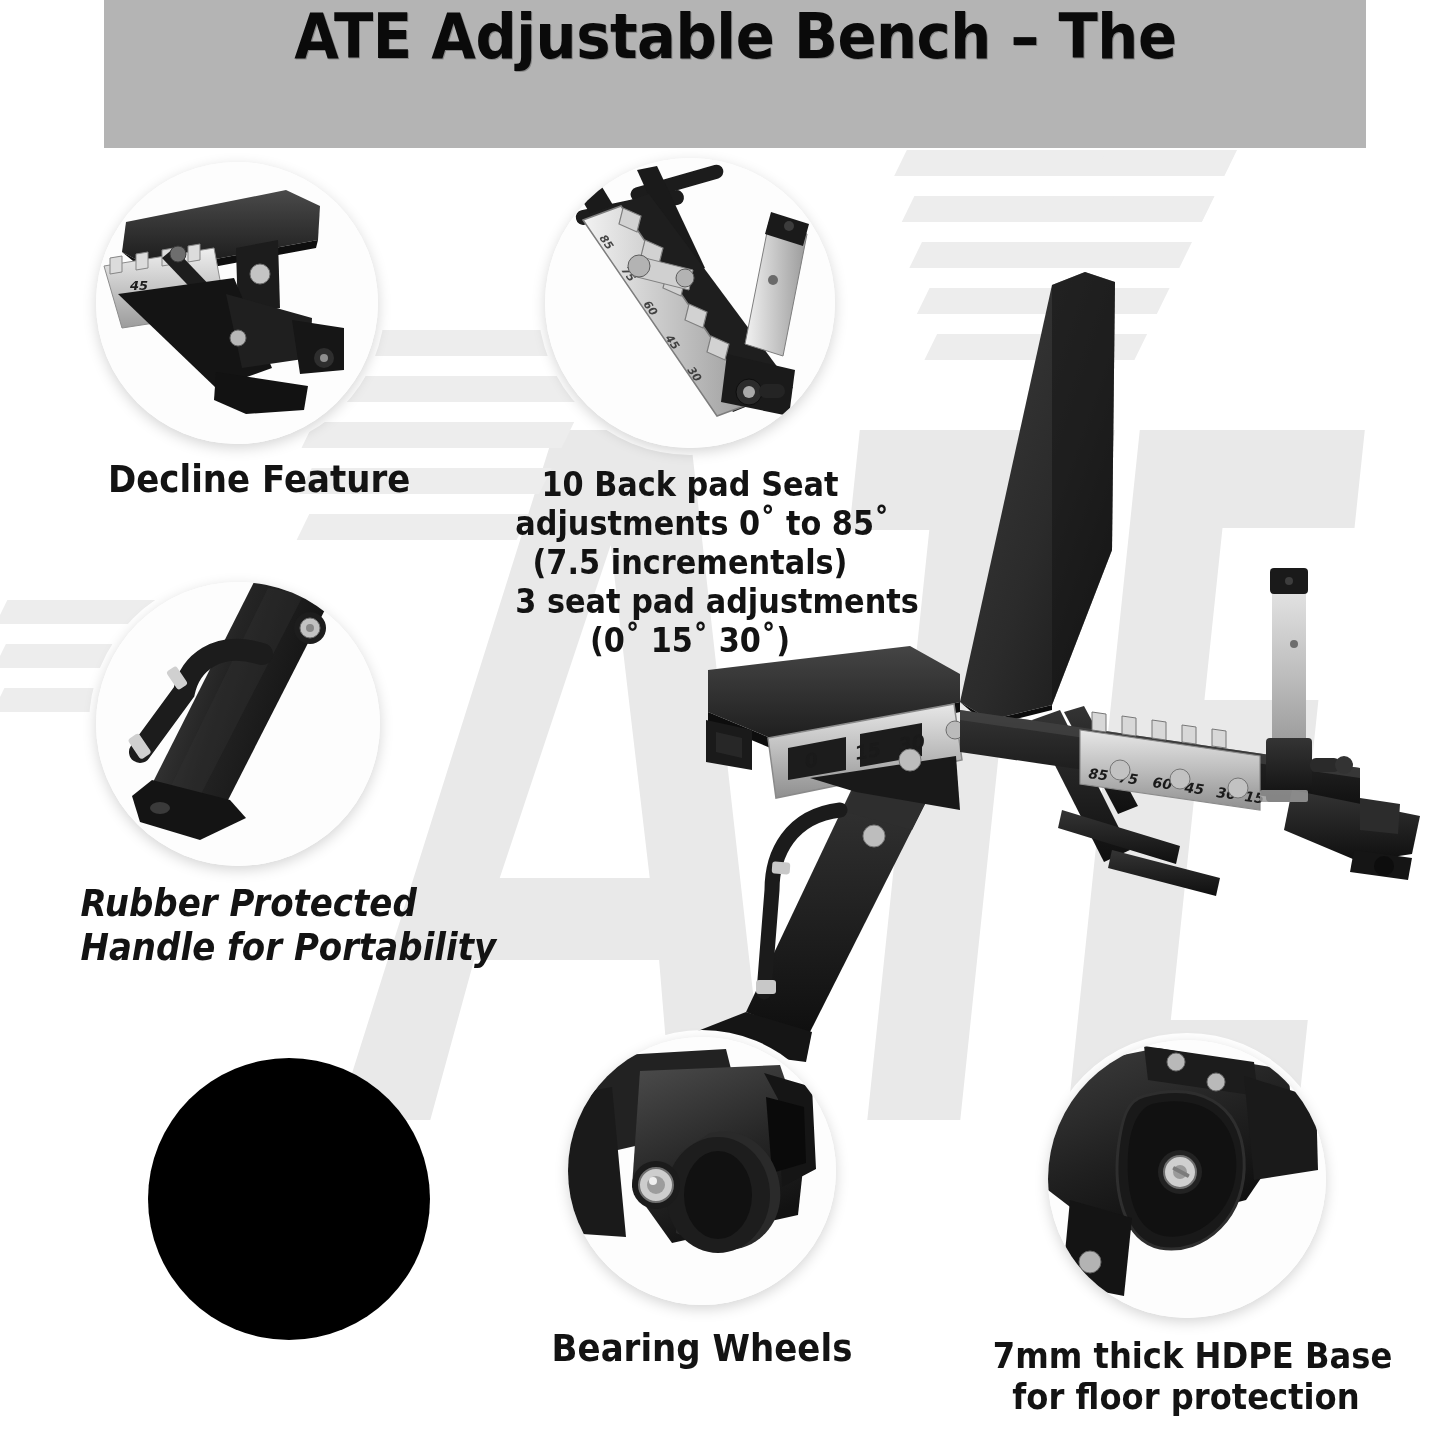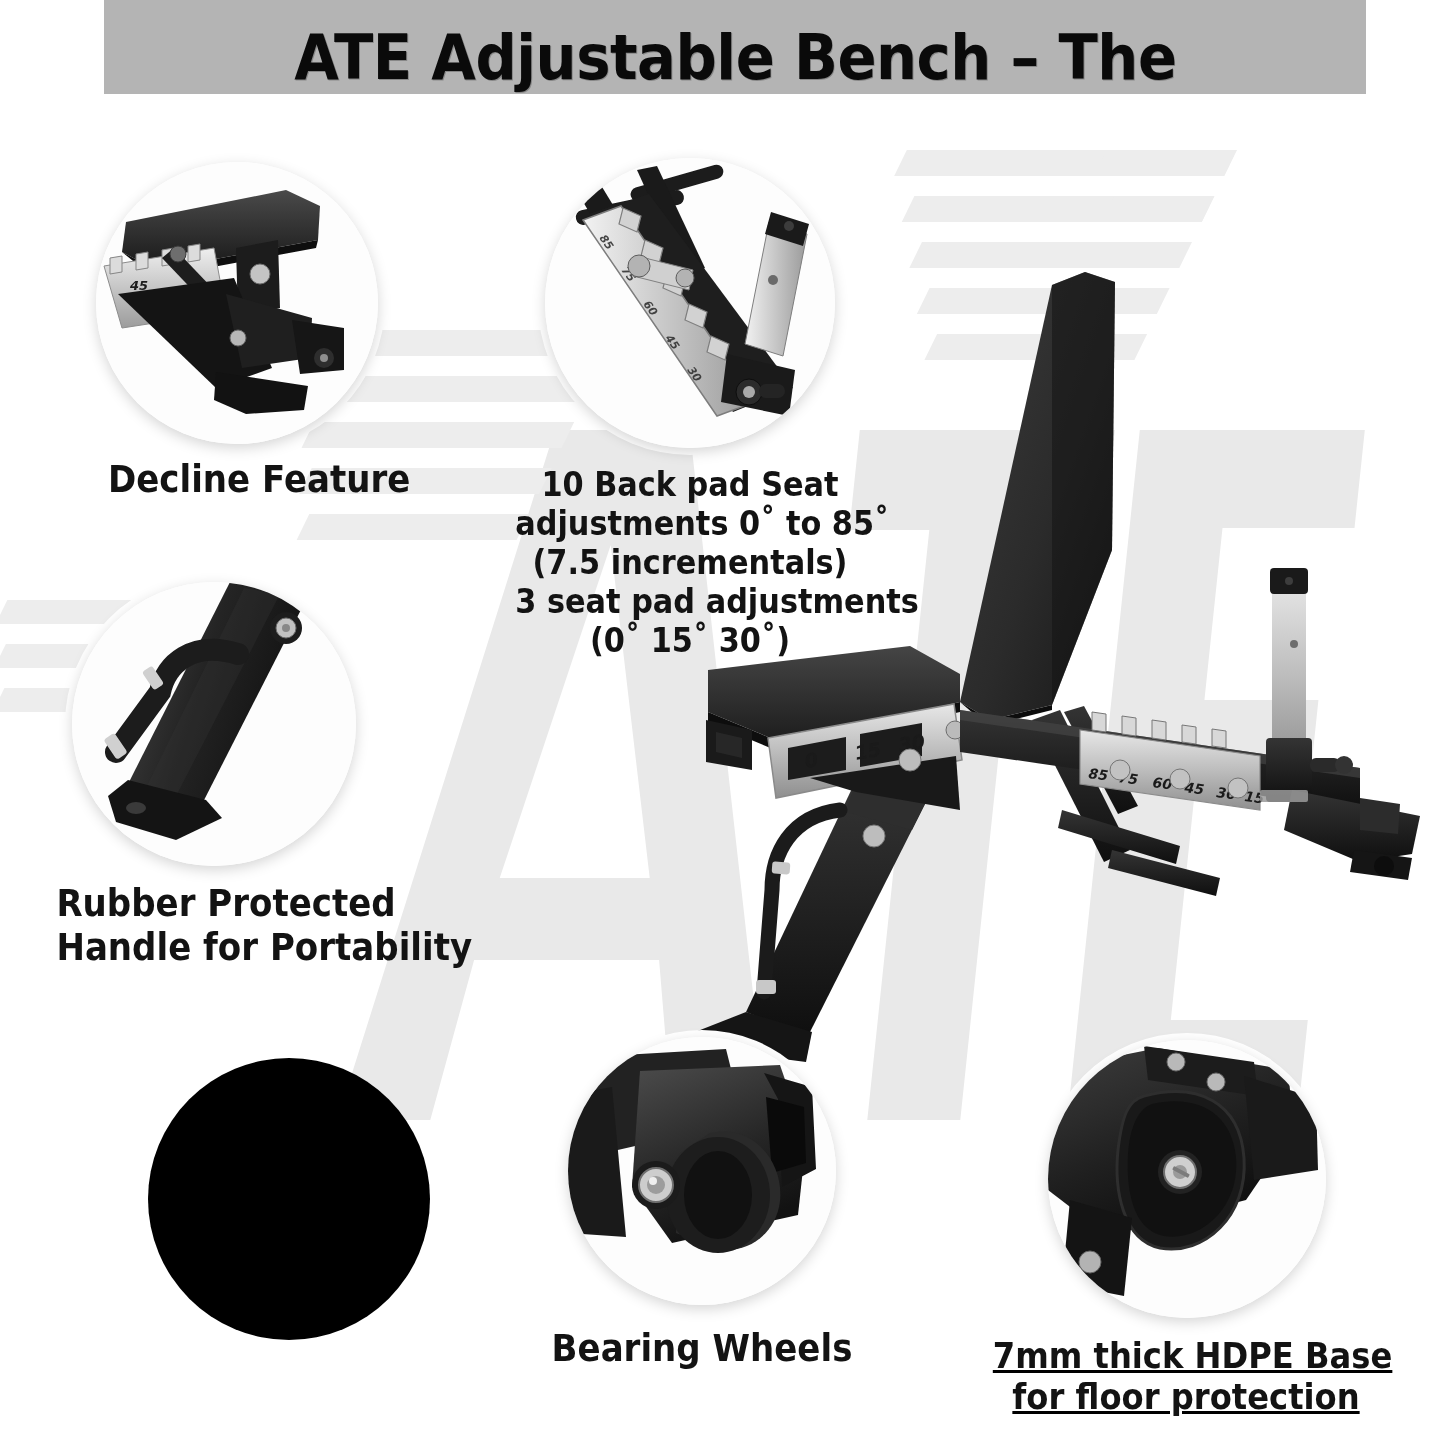--- a/index.html
+++ b/index.html
@@ -5,23 +5,23 @@
   html,body{margin:0;padding:0;background:#fff;}
   body{
     width:1445px;height:1445px;position:relative;overflow:hidden;
     font-family:"DejaVu Sans","Liberation Sans",sans-serif;
     background:#ffffff;
   }
   
   #watermark{position:absolute;left:0;top:0;width:1445px;height:1445px;z-index:0;pointer-events:none;}
   
   #title-banner{
-    position:absolute;left:104px;top:0;width:1262px;height:94px;
+    position:absolute;left:104px;top:0;width:1262px;height:148px;
     background:#b4b4b4;z-index:3;
-    display:flex;align-items:flex-end;justify-content:center;
+    display:flex;align-items:flex-start;justify-content:center;
   }
   #title-text{
     font-family:"DejaVu Sans","Liberation Sans",sans-serif;
     font-weight:bold;font-size:62px;color:#0a0a0a;
     letter-spacing:-0.5px;white-space:nowrap;
     transform:scaleX(0.93);transform-origin:center;
     text-shadow:1px 1px 0 rgba(0,0,0,.25);
   }
   
   .callout{position:absolute;z-index:4;}
@@ -39,32 +39,32 @@
   .caption div{white-space:nowrap;}
   
   #c-decline{left:96px;top:162px;width:300px;}
   #c-decline .circle-photo{width:282px;height:282px;}
   #c-decline .caption{margin-top:14px;font-size:37px;width:300px;}
 
   #c-backpad{left:500px;top:158px;width:380px;}
   #c-backpad .circle-photo{width:290px;height:290px;margin-left:45px;}
   #c-backpad .caption{margin-top:18px;font-size:33px;width:380px;margin-left:0;}
 
-  #c-handle{left:72px;top:582px;width:300px;}
+  #c-handle{left:96px;top:582px;width:300px;font-style:italic;}
   #c-handle .circle-photo{width:284px;height:284px;}
   #c-handle .caption{margin-top:16px;font-size:37px;width:360px;margin-left:-30px;}
 
   #c-blackdot{left:148px;top:1058px;width:282px;}
   #c-blackdot .circle-photo{width:282px;height:282px;box-shadow:none;}
 
   #c-wheels{left:568px;top:1037px;width:270px;}
   #c-wheels .circle-photo{width:268px;height:268px;}
   #c-wheels .caption{margin-top:22px;font-size:37px;width:340px;margin-left:-36px;}
 
-  #c-hdpe{left:1048px;top:1040px;width:280px;text-decoration:underline;}
+  #c-hdpe{left:1048px;top:1040px;width:280px;}
   #c-hdpe .circle-photo{width:278px;height:278px;}
   #c-hdpe .caption{margin-top:18px;font-size:35px;width:420px;margin-left:-72px;}
 
   
   #hero{position:absolute;left:660px;top:250px;width:760px;height:820px;z-index:2;}
   #hero svg{display:block;width:100%;height:100%;}
 </style>
 </head>
 <body>
 

